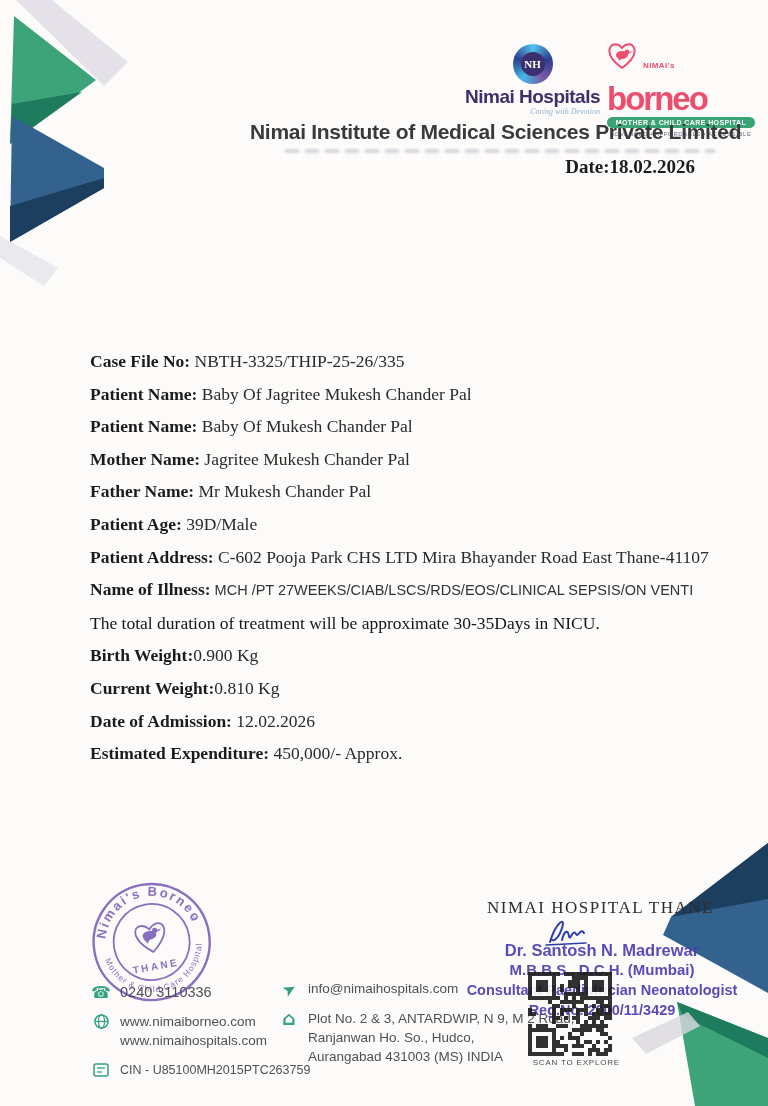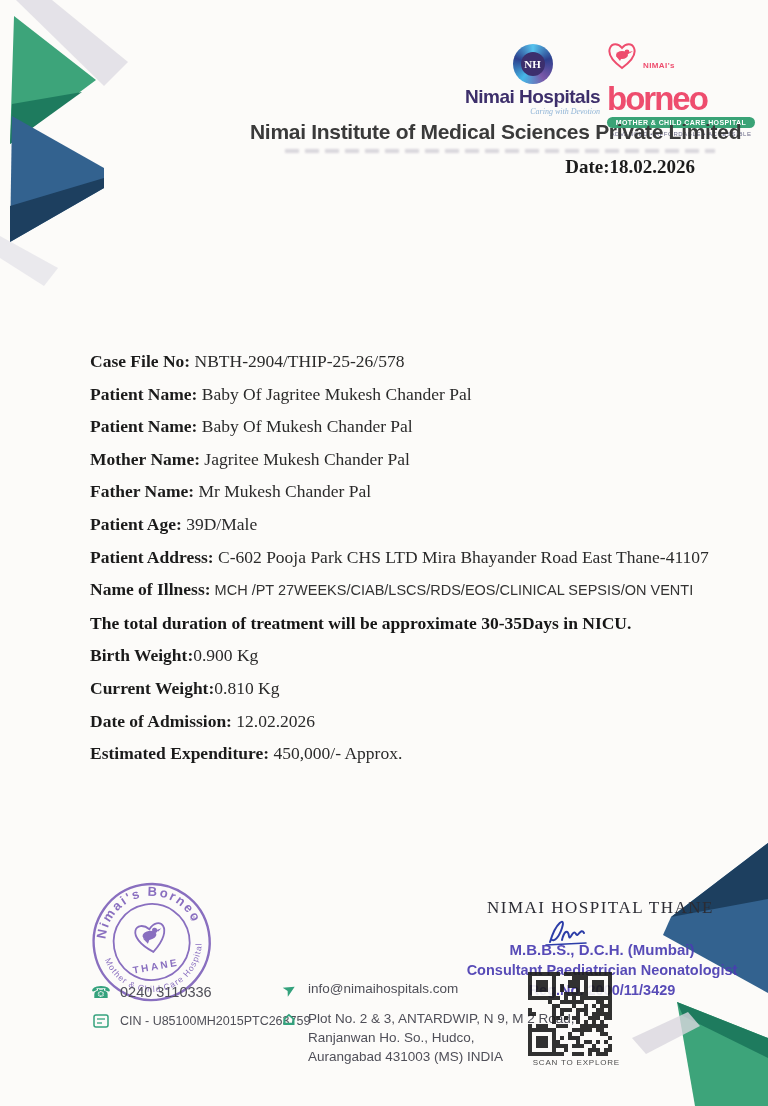--- a/index.html
+++ b/index.html
@@ -63,21 +63,21 @@
       font-weight:bold;font-size:19px;color:#1c1c1c;}
   
   .recipient{position:absolute;left:100px;top:172px;font-size:17.5px;color:#262626;}
   .recipient div{margin-bottom:11px;line-height:20px;}
   
   .details{position:absolute;left:90px;top:351px;width:620px;}
   .drow{margin-bottom:12.6px;line-height:20px;font-size:17.5px;white-space:nowrap;}
   .drow b{font-weight:bold;color:#1b1b1b;}
   .drow .val{color:#2a2a2a;}
   .drow .sans-val{font-family:"Liberation Sans",sans-serif;font-size:14.5px;color:#333;}
-  .drow.boldline{font-weight:bold;color:#161616;}
+  .drow.boldline{font-weight:normal;color:#161616;}
   
   .stamp{position:absolute;left:90px;top:880px;transform:rotate(-10deg);opacity:.88;}
   .hosp-name{position:absolute;left:487px;top:898px;font-size:17px;letter-spacing:1.5px;color:#2c2c34;white-space:nowrap;}
   .signature{position:absolute;left:536px;top:912px;}
   .docstamp{position:absolute;left:462px;top:940px;width:280px;text-align:center;
       font-family:"Liberation Sans",sans-serif;font-weight:bold;color:#4a3db2;opacity:.92;z-index:2;}
   .docstamp .l1{font-size:16.5px;line-height:20px;}
   .docstamp .l2{font-size:15px;line-height:20px;}
   .docstamp .l3{font-size:14.5px;line-height:20px;}
   .docstamp .l4{font-size:14.5px;line-height:20px;}
@@ -137,21 +137,21 @@
     <div class="borneo-band">MOTHER &amp; CHILD CARE HOSPITAL</div>
     <div class="borneo-tag">ADVANCED • AFFORDABLE • ACCESSIBLE</div>
   </div>
 
   <div class="doc-title">Nimai Institute of Medical Sciences Private Limited</div>
   <div class="title-smudge"></div>
   <div class="doc-date">Date:18.02.2026</div>
 
 
   <div class="details">
-    <div class="drow"><b>Case File No:</b><span class="val"> NBTH-2904/THIP-25-26/578</span></div>
+    <div class="drow"><b>Case File No:</b><span class="val"> NBTH-3325/THIP-25-26/335</span></div>
     <div class="drow"><b>Patient Name:</b><span class="val"> Baby Of Jagritee Mukesh Chander Pal</span></div>
     <div class="drow"><b>Patient Name:</b><span class="val"> Baby Of Mukesh Chander Pal</span></div>
     <div class="drow"><b>Mother Name:</b><span class="val"> Jagritee Mukesh Chander Pal</span></div>
     <div class="drow"><b>Father Name:</b><span class="val"> Mr Mukesh Chander Pal</span></div>
     <div class="drow"><b>Patient Age:</b><span class="val"> 39D/Male</span></div>
     <div class="drow"><b>Patient Address:</b><span class="val"> C-602 Pooja Park CHS LTD Mira Bhayander Road East Thane-41107</span></div>
     <div class="drow"><b>Name of Illness:</b><span class="sans-val"> MCH /PT 27WEEKS/CIAB/LSCS/RDS/EOS/CLINICAL SEPSIS/ON VENTI</span></div>
     <div class="drow boldline">The total duration of treatment will be approximate 30-35Days in NICU.</div>
     <div class="drow"><b>Birth Weight:</b><span class="val">0.900 Kg</span></div>
     <div class="drow"><b>Current Weight:</b><span class="val">0.810 Kg</span></div>
@@ -183,20 +183,33 @@
     </svg>
   </div>
 
   <div class="contacts">
     <div class="citem">
       <span class="cicon glyph">☎</span>
       <span class="ctext" style="font-size:14.5px">0240 3110336</span>
     </div>
     <div class="citem">
       <span class="cicon">
+        <svg width="15" height="15" viewBox="0 0 16 16">
+            <circle cx="8" cy="8" r="7" fill="none" stroke="#34a27d" stroke-width="1.6"></circle>
+            <ellipse cx="8" cy="8" rx="3.2" ry="7" fill="none" stroke="#34a27d" stroke-width="1.3"></ellipse>
+            <line x1="1" y1="8" x2="15" y2="8" stroke="#34a27d" stroke-width="1.3"></line>
+          </svg>
+      </span>
+      <span class="ctext muted-lines">
+        <div>www.nimaiborneo.com</div>
+        <div>www.nimaihospitals.com</div>
+      </span>
+    </div>
+    <div class="citem">
+      <span class="cicon">
         <svg width="16" height="14" viewBox="0 0 16 14">
             <rect x="1" y="1" width="14" height="12" rx="2" fill="none" stroke="#34a27d" stroke-width="1.5"></rect>
             <line x1="4" y1="5" x2="12" y2="5" stroke="#34a27d" stroke-width="1.3"></line>
             <line x1="4" y1="9" x2="9" y2="9" stroke="#34a27d" stroke-width="1.3"></line>
           </svg>
       </span>
       <span class="ctext" style="font-size:12.5px">CIN - U85100MH2015PTC263759</span>
     </div>
   </div>
 
@@ -216,20 +229,21 @@
   </div>
 
   <div class="hosp-name">NIMAI HOSPITAL THANE</div>
   <div class="signature">
     <svg width="64" height="38" viewBox="0 0 64 38">
       <path d="M14,30 C20,10 30,4 26,16 C23,25 18,31 15,27 M26,28 c2,-9 6,-11 7,-4 c1,6 4,-8 7,-2 c2,4 5,-7 8,-1" fill="none" stroke="#2c3da8" stroke-width="2" stroke-linecap="round"></path>
       <path d="M10,33 L50,31" fill="none" stroke="#2c3da8" stroke-width="1.6" stroke-linecap="round"></path>
     </svg>
   </div>
   <div class="docstamp">
+    <div class="l1">Dr. Santosh N. Madrewar</div>
     <div class="l2">M.B.B.S., D.C.H. (Mumbai)</div>
     <div class="l3">Consultant Paediatrician Neonatologist</div>
     <div class="l4">Reg.No. 2000/11/3429</div>
   </div>
 
   <div class="qr">
     <svg id="qr-svg" width="84" height="84" viewBox="0 0 84 84" fill="#1c1c1c">
       <g>
         <rect x="0" y="0" width="28" height="28"></rect>
           <rect x="4" y="4" width="20" height="20" fill="#fcfbf9"></rect>

